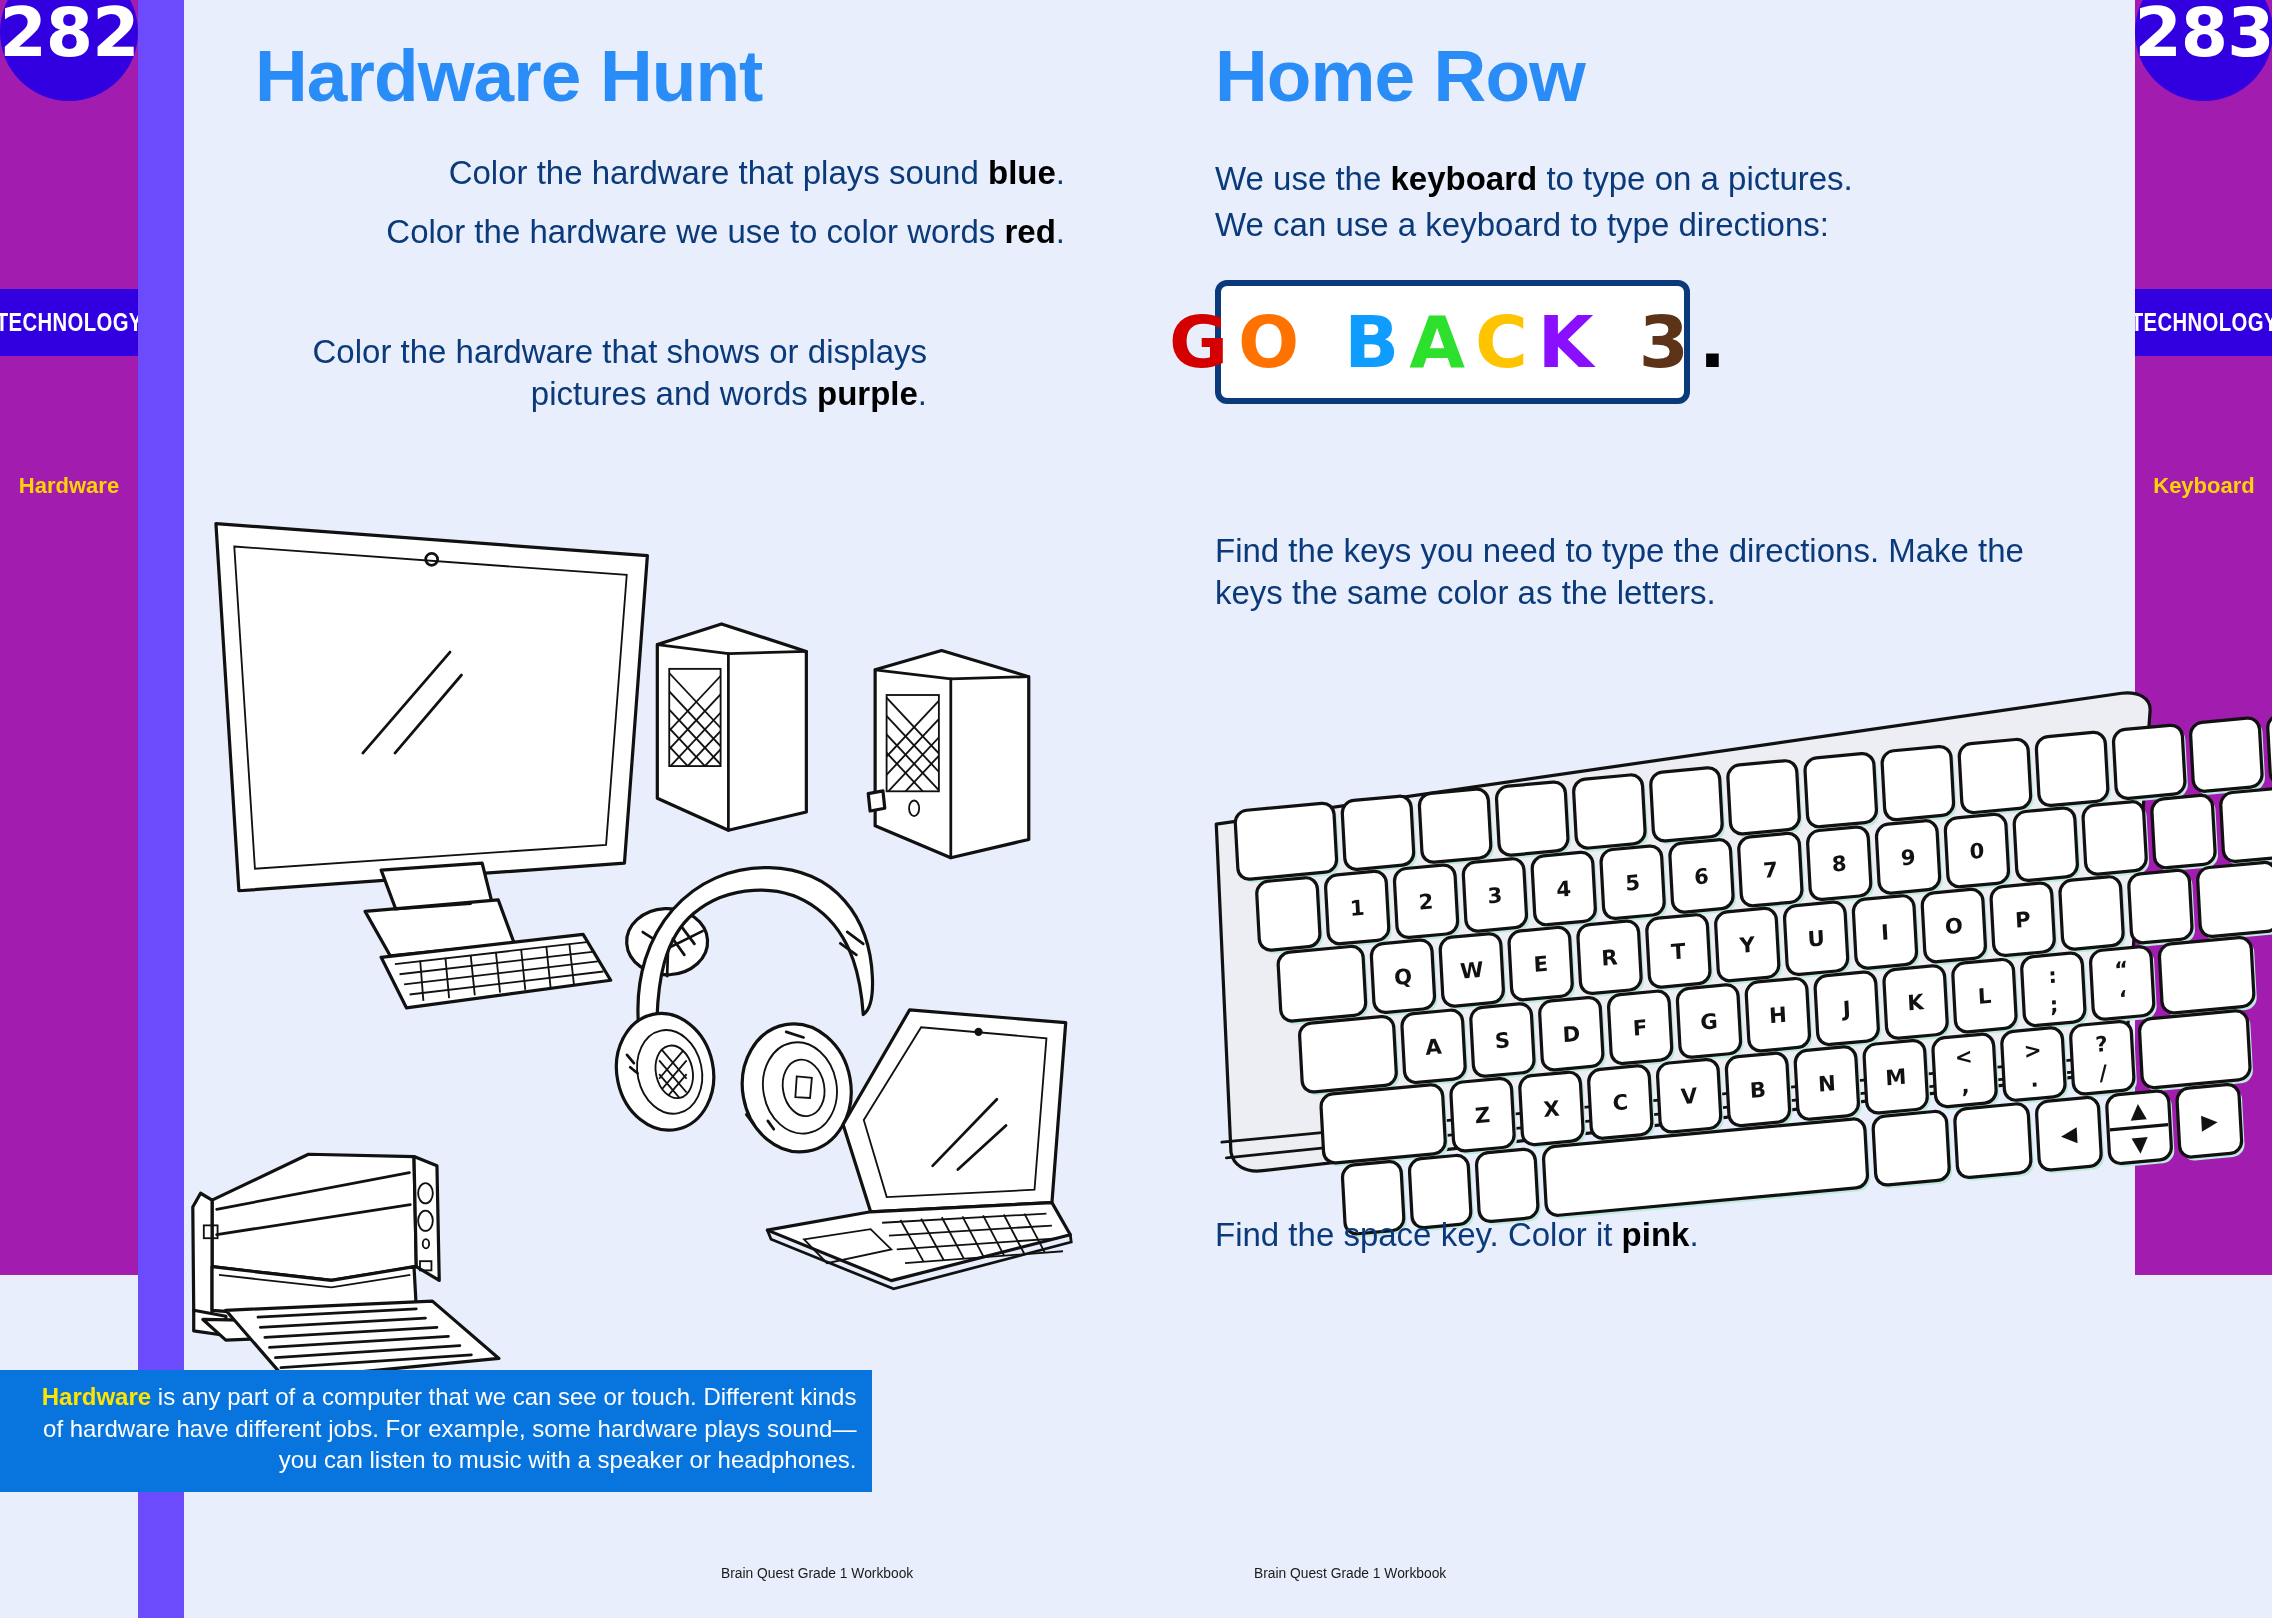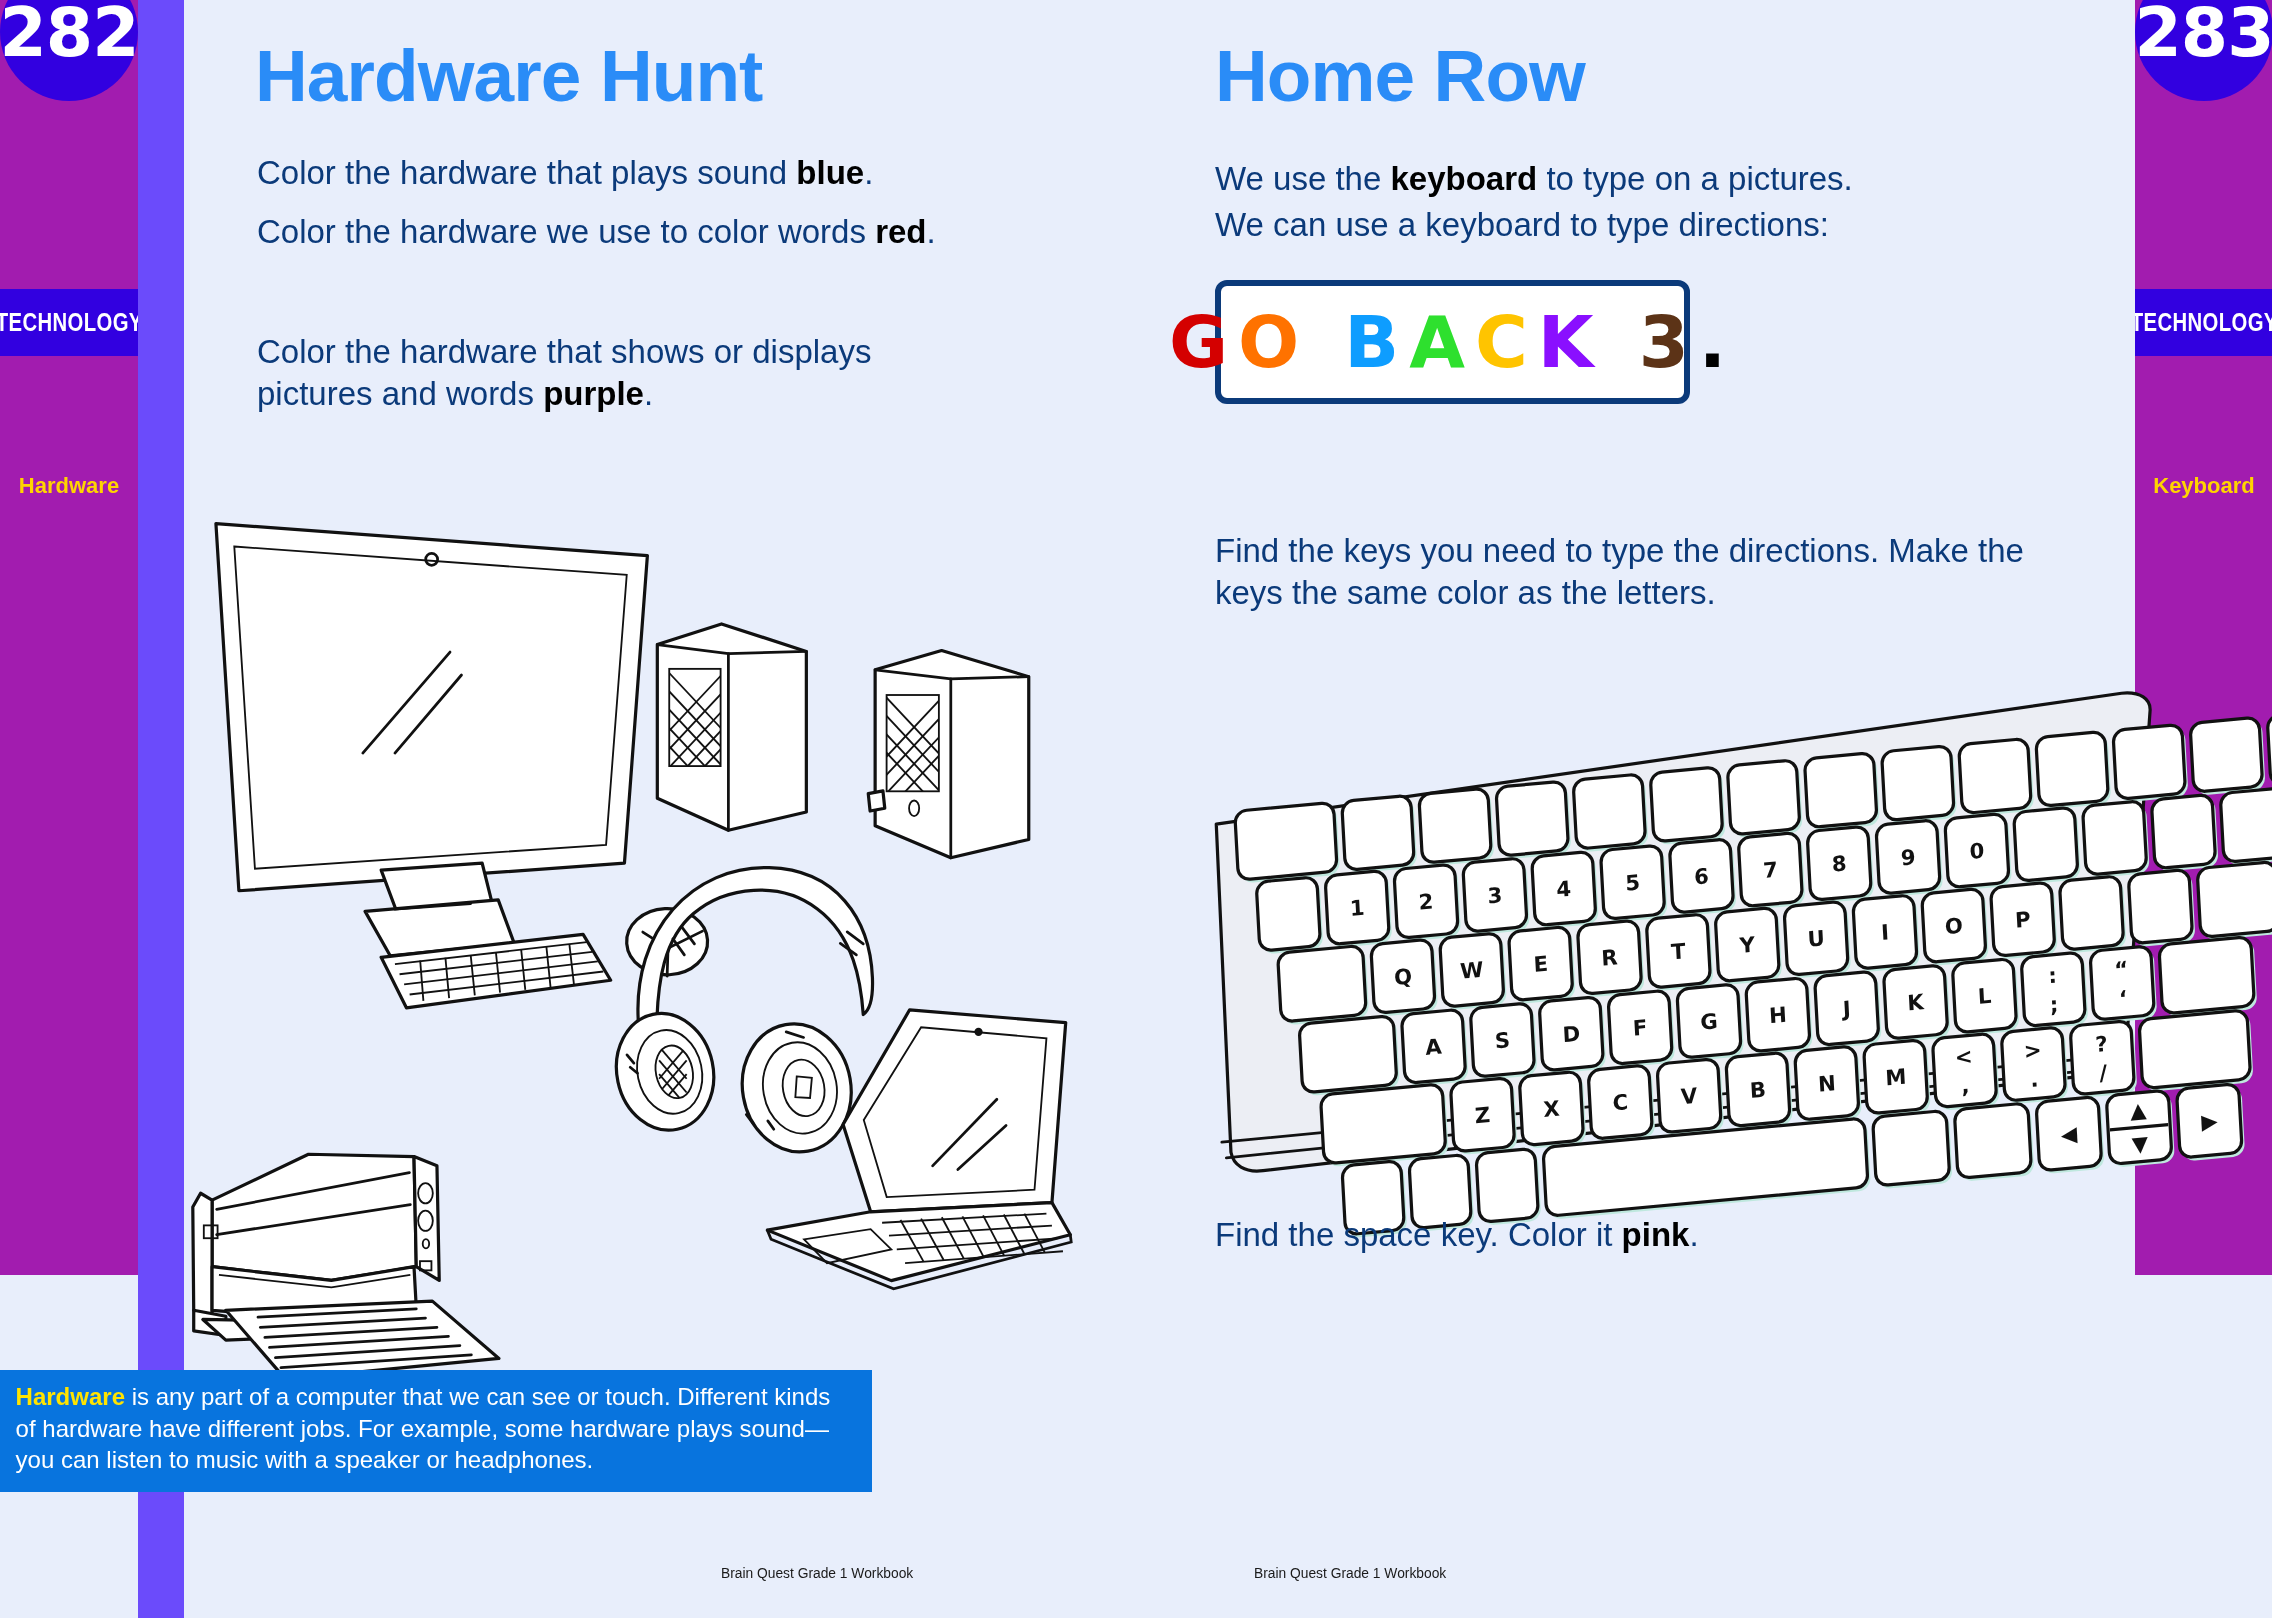--- a/index.html
+++ b/index.html
@@ -26,21 +26,21 @@
     display:flex;align-items:center;justify-content:center;top:289px;}
   .subjtab span{color:#fff;font-size:26px;font-weight:bold;letter-spacing:0.5px;
     font-family:"Liberation Sans Narrow","Liberation Sans",sans-serif;
     transform:scaleX(.78);}
 
   .sidelabel{position:absolute;left:0;width:138px;top:473px;text-align:center;
     color:#ffd400;font-size:22px;font-weight:bold;}
 
   
   .page{position:absolute;top:0;height:1618px;background:#e8eefb;}
-  .page.left{left:184px;width:964px;}
+  .page.left{left:184px;width:964px;text-align:right;}
   .page.right{left:1148px;width:987px;}
 
   
   .h1{position:absolute;color:#2a8cf7;font-size:73px;font-weight:bold;
       letter-spacing:-0.9px;line-height:1;}
   .copy{position:absolute;color:#0b3a7a;font-size:33px;line-height:1.28;}
   .copy b{font-weight:bold;color:#000000;}
 
   
   .dircard{position:absolute;border:6.4px solid #0b3a7a;border-radius:12px;

